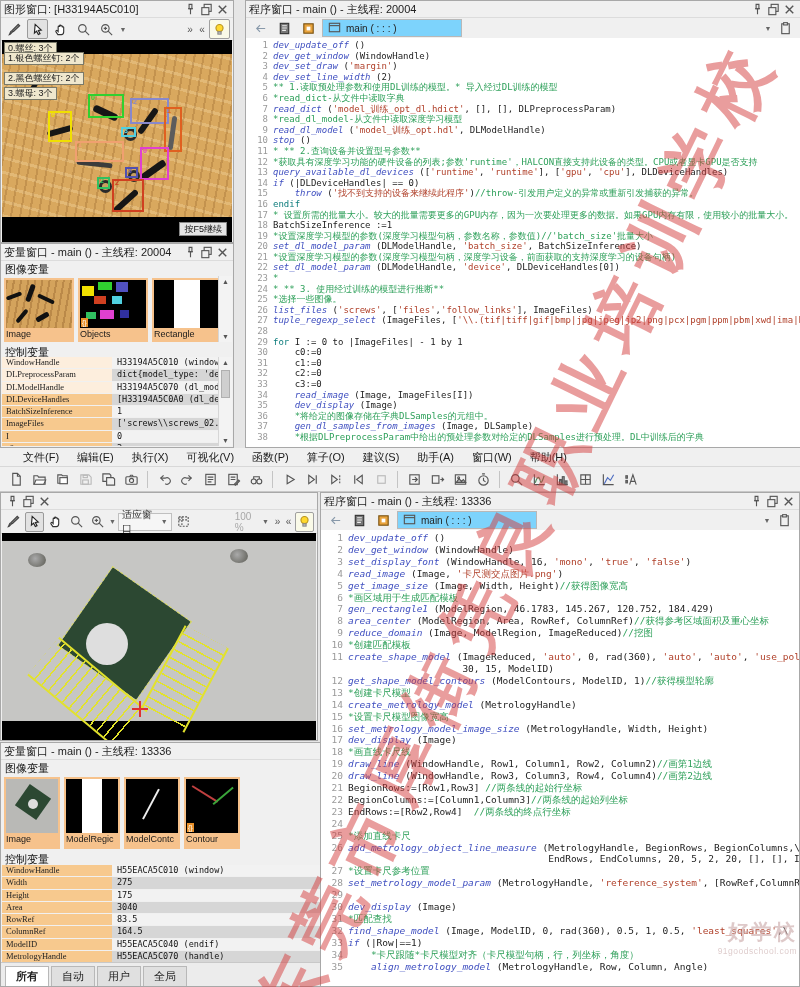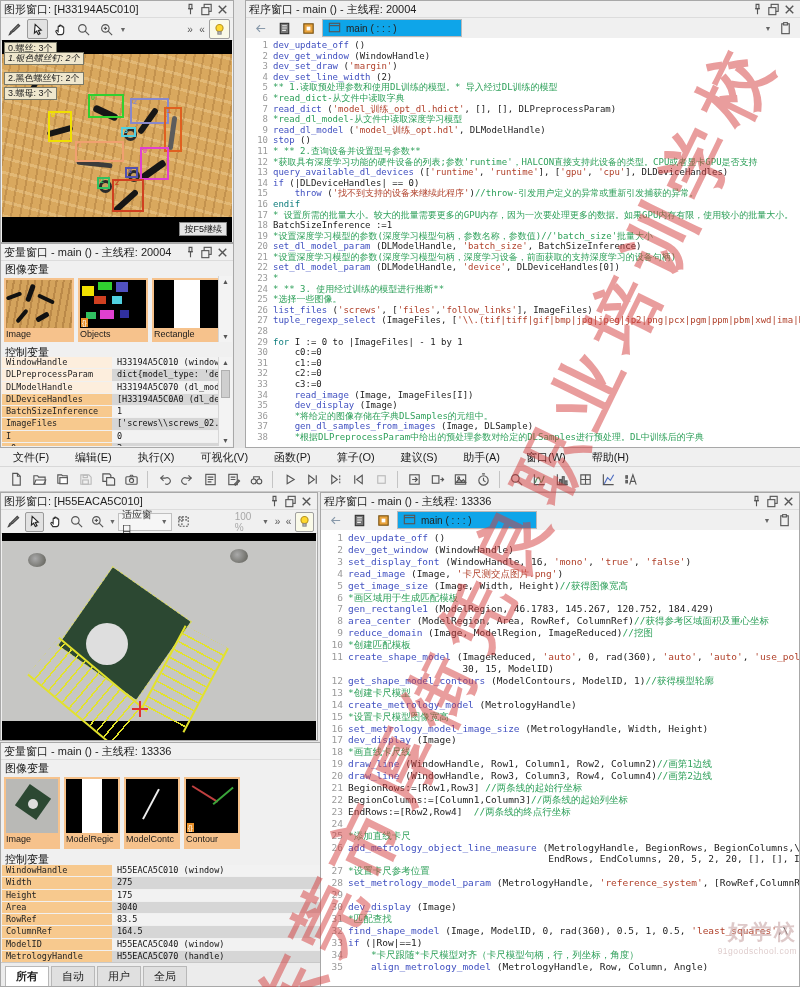--- a/index.html
+++ b/index.html
@@ -31,51 +31,51 @@
   .nut{position:absolute;border:3px solid #2a2a2a;border-radius:50%;background:#c8a060;}
   .scene{position:absolute;left:0;right:0;background:#c6c6c4;}
   .blob{position:absolute;border-radius:50%;background:radial-gradient(circle at 40% 40%,#aaa,#5a5a52);}
   .workpiece{position:absolute;background:#2c4832;outline:1px dashed rgba(225,225,70,.75);}
   .hole{position:absolute;border-radius:50%;background:#dedede;}
   .comb{position:absolute;border-top:2px solid #e2e22c;border-bottom:2px solid #e2e22c;
     background:repeating-linear-gradient(90deg,rgba(0,0,0,0) 0 7.5px,#e2e22c 7.5px 9px);box-sizing:border-box;}
   .crossbar{position:absolute;background:#e03030;}
   
   .navrow{height:20px;display:flex;align-items:center;gap:3px;padding:0 4px;background:#f0f0f0;border-bottom:1px solid #d4d4d4;}
-  .proccombo{display:flex;align-items:center;gap:4px;border:1px solid #b8b8b8;background:#0ea5e9;height:16px;padding:0 4px;font-size:10px;color:#222;min-width:130px;}
+  .proccombo{display:flex;align-items:center;gap:4px;border:1px solid #b8b8b8;background:#7dd3fc;height:16px;padding:0 4px;font-size:10px;color:#222;min-width:130px;}
   .codearea{position:absolute;left:0;right:0;bottom:0;background:#fff;overflow:hidden;padding-top:2px;}
   .crow{display:flex;white-space:pre;}
   .cnum{width:22px;text-align:right;padding-right:5px;color:#9a9a9a;flex:none;}
   .ccode{color:#222;}
   #prog-top .crow{font:9px/10.6px "DejaVu Sans Mono",monospace;}
   #prog-bot .crow{font:9.5px/11.9px "DejaVu Sans Mono",monospace;}
-  .cmt{color:#2ea05a;} .str{color:#b0402a;} .op{color:#4050c0;} .kw{color:#0e7d7d;}
+  .cmt{color:#2ea05a;} .str{color:#b0402a;} .op{color:#4050c0;font-style:italic;} .kw{color:#0e7d7d;}
   
   .vheading{font-size:11px;color:#111;padding:1px 4px;height:13px;}
   .thumbrow{display:flex;gap:4px;padding:2px 3px;position:relative;}
   .thumb{background:#f6c28c;padding:2px 2px 0 2px;}
   #var-top .thumb{width:66px;} #var-bot .thumb{width:52px;}
   .timg{position:relative;background:#000;overflow:hidden;}
   #var-top .timg{height:48px;} #var-bot .timg{height:54px;}
   .tlabel{font-size:9px;color:#1a1a1a;line-height:12px;overflow:hidden;white-space:nowrap;}
   .tbadge{position:absolute;left:1px;bottom:1px;background:#e8902a;color:#fff;font-size:7px;line-height:9px;padding:0 1px;}
   .vtable{position:absolute;left:1px;right:14px;overflow:hidden;}
   .vrow{display:flex;height:11.3px;margin-bottom:1px;font:8.5px/11.3px "DejaVu Sans Mono",monospace;}
-  .vname{width:106px;flex:none;padding-left:4px;background:#fdeedd;color:#222;overflow:hidden;white-space:nowrap;}
+  .vname{width:106px;flex:none;padding-left:4px;background:#fdeedd;color:#222;overflow:hidden;white-space:nowrap;font-family:Liberation Serif, serif;}
   .vname.deep{background:#f7c98e;}
   .vval{flex:1;padding-left:5px;color:#111;overflow:hidden;white-space:nowrap;}
   .vval.even{background:#f2f2f2;} .vval.odd{background:#d6d6d6;}
   .vscroll{position:absolute;width:13px;right:1px;background:#f3f3f3;border-left:1px solid #d6d6d6;}
   .sarrow{height:11px;text-align:center;font-size:7px;color:#555;line-height:11px;}
   .sthumb{position:absolute;left:2px;right:2px;top:13px;height:26px;background:#cfcfcf;border:1px solid #b0b0b0;}
   .vtabs{position:absolute;left:0;right:0;bottom:0;height:23px;display:flex;align-items:flex-end;background:#ececec;border-top:1px solid #c8c8c8;padding-left:4px;gap:2px;}
   .vtab{font-size:11px;color:#222;background:#e0e0e0;border:1px solid #b8b8b8;border-bottom:none;padding:2px 10px;}
   .vtab.active{background:#fff;font-weight:bold;}
   
-  #menubar{position:absolute;left:0;top:448px;width:800px;height:19px;background:#f0f0f0;border-bottom:1px solid #d8d8d8;display:flex;align-items:center;padding-left:6px;gap:12px;box-sizing:border-box;}
+  #menubar{position:absolute;left:0;top:448px;width:800px;height:19px;background:#f0f0f0;border-bottom:1px solid #d8d8d8;display:flex;align-items:center;padding-left:16px;gap:4px;box-sizing:border-box;}
   .menu-item{font-size:11px;color:#1a1a1a;padding:1px 7px;}
   #maintb{position:absolute;left:0;top:467px;width:800px;height:25px;background:#f0f0f0;border-bottom:1px solid #c8c8c8;display:flex;align-items:center;padding-left:5px;gap:1px;box-sizing:border-box;}
   .tb-btn{width:22px;height:21px;display:flex;align-items:center;justify-content:center;border-radius:2px;}
   .tb-btn.disabled{opacity:.35;}
   .tb-sep{width:1px;height:17px;background:#c4c4c4;margin:0 4px;}
   
   #wm{position:absolute;inset:0;pointer-events:none;z-index:60;overflow:hidden;}
   #wm .diag{position:absolute;left:235px;top:1005px;transform-origin:0 0;transform:rotate(-64deg);
     font-size:70px;letter-spacing:14px;font-weight:bold;color:rgba(212,60,60,.5);white-space:nowrap;
     font-family:"Liberation Serif",serif;}
@@ -205,21 +205,21 @@
         </div>
         <div class="detbox" style="left: 123px; top: 127px; width: 13px; height: 11px; border-color: rgb(80, 80, 176);">
           <span class="detlab" style="color: rgb(80, 80, 176);">3</span>
         </div>
         <div class="detbox" style="left: 110px; top: 139px; width: 32px; height: 33px; border-color: rgb(208, 64, 32);">
           <span class="detlab" style="color: rgb(208, 64, 32);">2</span>
         </div>
       </div>
     <div id="cls-labels" style="position:absolute;inset:0;">
         <div class="cls-label" style="top: 2px;">0.螺丝: 3个</div>
-        <div class="cls-label" style="top: 12px; font-style: italic;">1.银色螺丝钉: 2个</div>
+        <div class="cls-label" style="top: 12px;">1.银色螺丝钉: 2个</div>
         <div class="cls-label" style="top: 32px;">2.黑色螺丝钉: 2个</div>
         <div class="cls-label" style="top: 47px;">3.螺母: 3个</div>
       </div>
     <div class="hintbox" style="right:5px;bottom:6px;">按F5继续</div>
   </div>
 </div>
 
 <div class="win" id="var-top" style="left:0;top:243px;width:234px;height:205px;">
   <div class="titlebar">
     <span class="tt">变量窗口 - main () - 主线程: 20004</span>
@@ -593,21 +593,20 @@
       <svg viewBox="0 0 16 16" width="15" height="15" fill="none" stroke="#555" stroke-width="1.2">
         <path d="M6 13.5L9.5 3l3.5 10.5M7.2 10h4.8"></path>
         <rect x="2" y="4" width="1.6" height="2.6" fill="#888"></rect>
         <rect x="2" y="9" width="1.6" height="2.6" fill="#888"></rect>
       </svg>
     </div>
   </div>
 
 <div class="win" id="gfx-bot" style="left:0;top:492px;width:318px;height:249px;">
   <div class="titlebar">
-    <span class="tt">图形窗口: [H55EACA5C010]</span>
     <span class="winbtn">
         <svg viewBox="0 0 16 16" width="15" height="15" fill="none" stroke="#555" stroke-width="1.2">
           <path d="M6.5 2.5h3v4.5h-3z" fill="#e8e8e8"></path>
           <path d="M5.5 7h5M8 7v6"></path>
         </svg>
       </span>
     <span class="winbtn">
         <svg viewBox="0 0 16 16" width="15" height="15" fill="none" stroke="#555" stroke-width="1.2">
           <rect x="5.5" y="2.5" width="7.5" height="7.5"></rect>
           <rect x="3" y="6" width="7.5" height="7.5" fill="#f0f0f0"></rect>
@@ -760,21 +759,21 @@
       <div class="vrow">
         <span class="vname deep">RowRef</span>
         <span class="vval even">83.5</span>
       </div>
       <div class="vrow">
         <span class="vname deep">ColumnRef</span>
         <span class="vval odd">164.5</span>
       </div>
       <div class="vrow">
         <span class="vname deep">ModelID</span>
-        <span class="vval even">H55EACA5C040 (window)</span>
+        <span class="vval even">H55EACA5C040 (endif)</span>
       </div>
       <div class="vrow">
         <span class="vname deep">MetrologyHandle</span>
         <span class="vval odd">H55EACA5C070 (handle)</span>
       </div>
     </div>
   <div class="vscroll" style="top:122px;bottom:23px;">
       <div class="sarrow">▲</div>
       <div class="sthumb"></div>
       <div class="sarrow" style="position:absolute;bottom:0;left:0;right:0;">▼</div>

